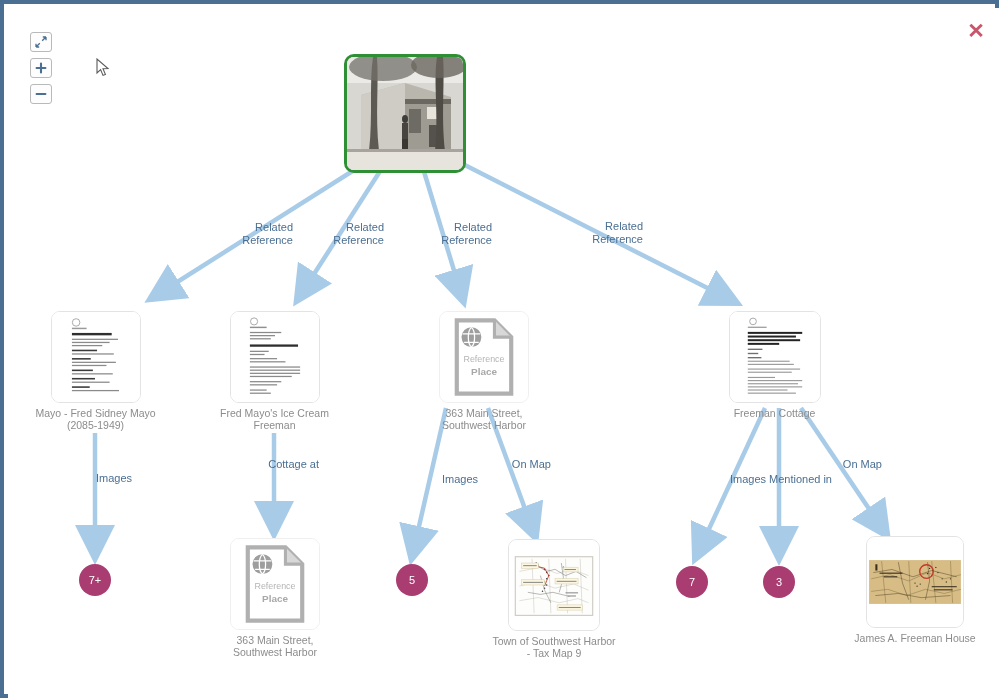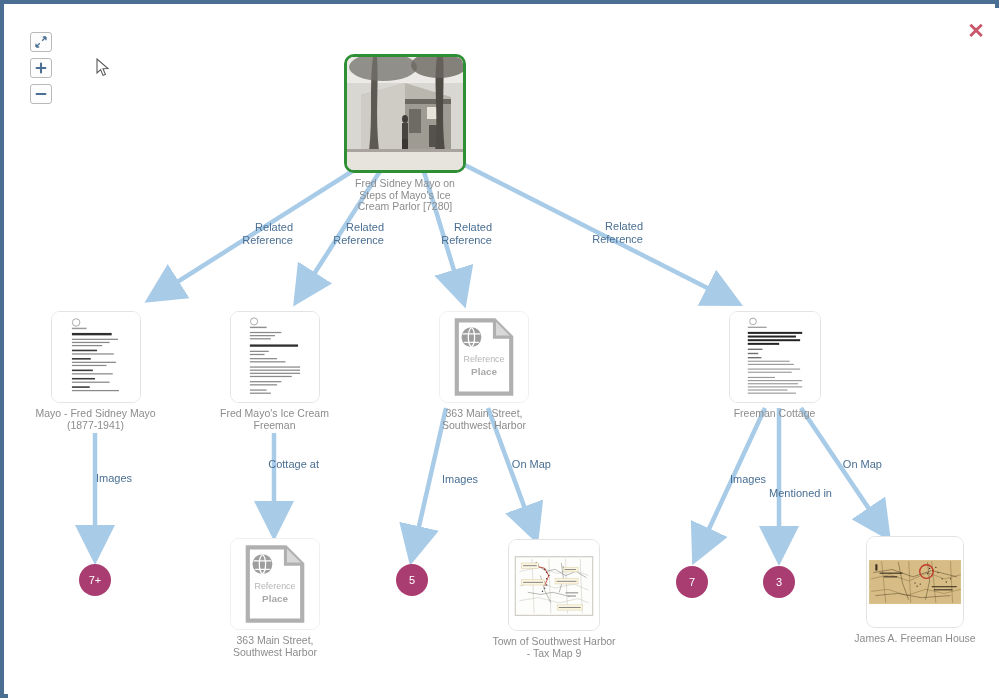--- a/index.html
+++ b/index.html
@@ -149,23 +149,20 @@
           <ellipse cx="92" cy="8" rx="28" ry="13" fill="#6a675f" opacity="0.8"></ellipse>
 
           <ellipse cx="58" cy="62" rx="3" ry="4" fill="#3f3d39"></ellipse>
           <rect x="55" y="66" width="6" height="16" fill="#47443f"></rect>
           <rect x="55" y="82" width="6" height="12" fill="#3a3733"></rect>
 
           <rect y="94" width="116" height="19" fill="#e7e4de"></rect>
           <rect y="92" width="116" height="3" fill="#a8a49d"></rect>
         </svg>
       </div>
-      <div class="caption" style="color: rgb(140, 140, 140);">Fred Sidney Mayo on
-Steps of Mayo's Ice
-Cream Parlor [7280]</div>
     </div>
 
     <div class="node" style="left:23px;top:303px;width:129px;">
       <div class="thumb" style="width:90px;height:92px;margin:0 auto;">
         <svg class="doc-thumb" viewBox="0 0 84 86">
           <rect width="84" height="86" fill="#ffffff"></rect>
           <circle cx="23" cy="10" r="3.6" fill="none" stroke="#9a9a9a" stroke-width="0.8"></circle>
           <rect x="19" y="15" width="14" height="1.4" fill="#9a9a9a"></rect>
           <rect x="19" y="20" width="38" height="2.3" fill="#2f2f2f"></rect>
           <rect x="19" y="25.5" width="44" height="1.2" fill="#8a8a8a"></rect>
@@ -178,21 +175,21 @@
           <rect x="19" y="50.5" width="33" height="1.2" fill="#8a8a8a"></rect>
           <rect x="19" y="55" width="20" height="1.5" fill="#3b3b3b"></rect>
           <rect x="19" y="58.5" width="39" height="1.2" fill="#8a8a8a"></rect>
           <rect x="19" y="63" width="22" height="1.5" fill="#3b3b3b"></rect>
           <rect x="19" y="66.5" width="36" height="1.2" fill="#8a8a8a"></rect>
           <rect x="19" y="71" width="17" height="1.5" fill="#3b3b3b"></rect>
           <rect x="19" y="74.5" width="45" height="1.2" fill="#8a8a8a"></rect>
         </svg>
       </div>
       <div class="caption" style="color: rgb(140, 140, 140);">Mayo - Fred Sidney Mayo
-(1877-1941)</div>
+(2085-1949)</div>
     </div>
 
     <div class="node" style="left:200px;top:303px;width:133px;">
       <div class="thumb" style="width:90px;height:92px;margin:0 auto;">
         <svg class="doc-thumb" viewBox="0 0 84 86">
           <rect width="84" height="86" fill="#ffffff"></rect>
           <circle cx="22" cy="9" r="3.4" fill="none" stroke="#9a9a9a" stroke-width="0.8"></circle>
           <rect x="18" y="14" width="16" height="1.4" fill="#8f8f8f"></rect>
           <rect x="18" y="19" width="30" height="1.2" fill="#8a8a8a"></rect>
           <rect x="18" y="22" width="24" height="1.2" fill="#8a8a8a"></rect>
@@ -403,17 +400,17 @@
     <div class="elabel" style="left: 392px; top: 213px; width: 92px; color: rgb(74, 111, 146);">Related
 Reference</div>
     <div class="elabel" style="left: 543px; top: 212px; width: 92px; color: rgb(74, 111, 146);">Related
 Reference</div>
 
     <div class="elabel" style="left: 56px; top: 464px; width: 68px; color: rgb(74, 111, 146);">Images</div>
     <div class="elabel" style="left: 229px; top: 450px; width: 82px; color: rgb(74, 111, 146);">Cottage at</div>
     <div class="elabel" style="left: 404px; top: 465px; width: 66px; color: rgb(74, 111, 146);">Images</div>
     <div class="elabel" style="left: 477px; top: 450px; width: 66px; color: rgb(74, 111, 146);">On Map</div>
     <div class="elabel" style="left: 692px; top: 465px; width: 66px; color: rgb(74, 111, 146);">Images</div>
-    <div class="elabel" style="left: 724px; top: 479px; width: 100px; color: rgb(74, 111, 146);">Mentioned in</div>
+    <div class="elabel" style="left: 724px; top: 465px; width: 100px; color: rgb(74, 111, 146);">Mentioned in</div>
     <div class="elabel" style="left: 808px; top: 450px; width: 66px; color: rgb(74, 111, 146);">On Map</div>
 
   </div>
 </div>
 
 </body></html>

